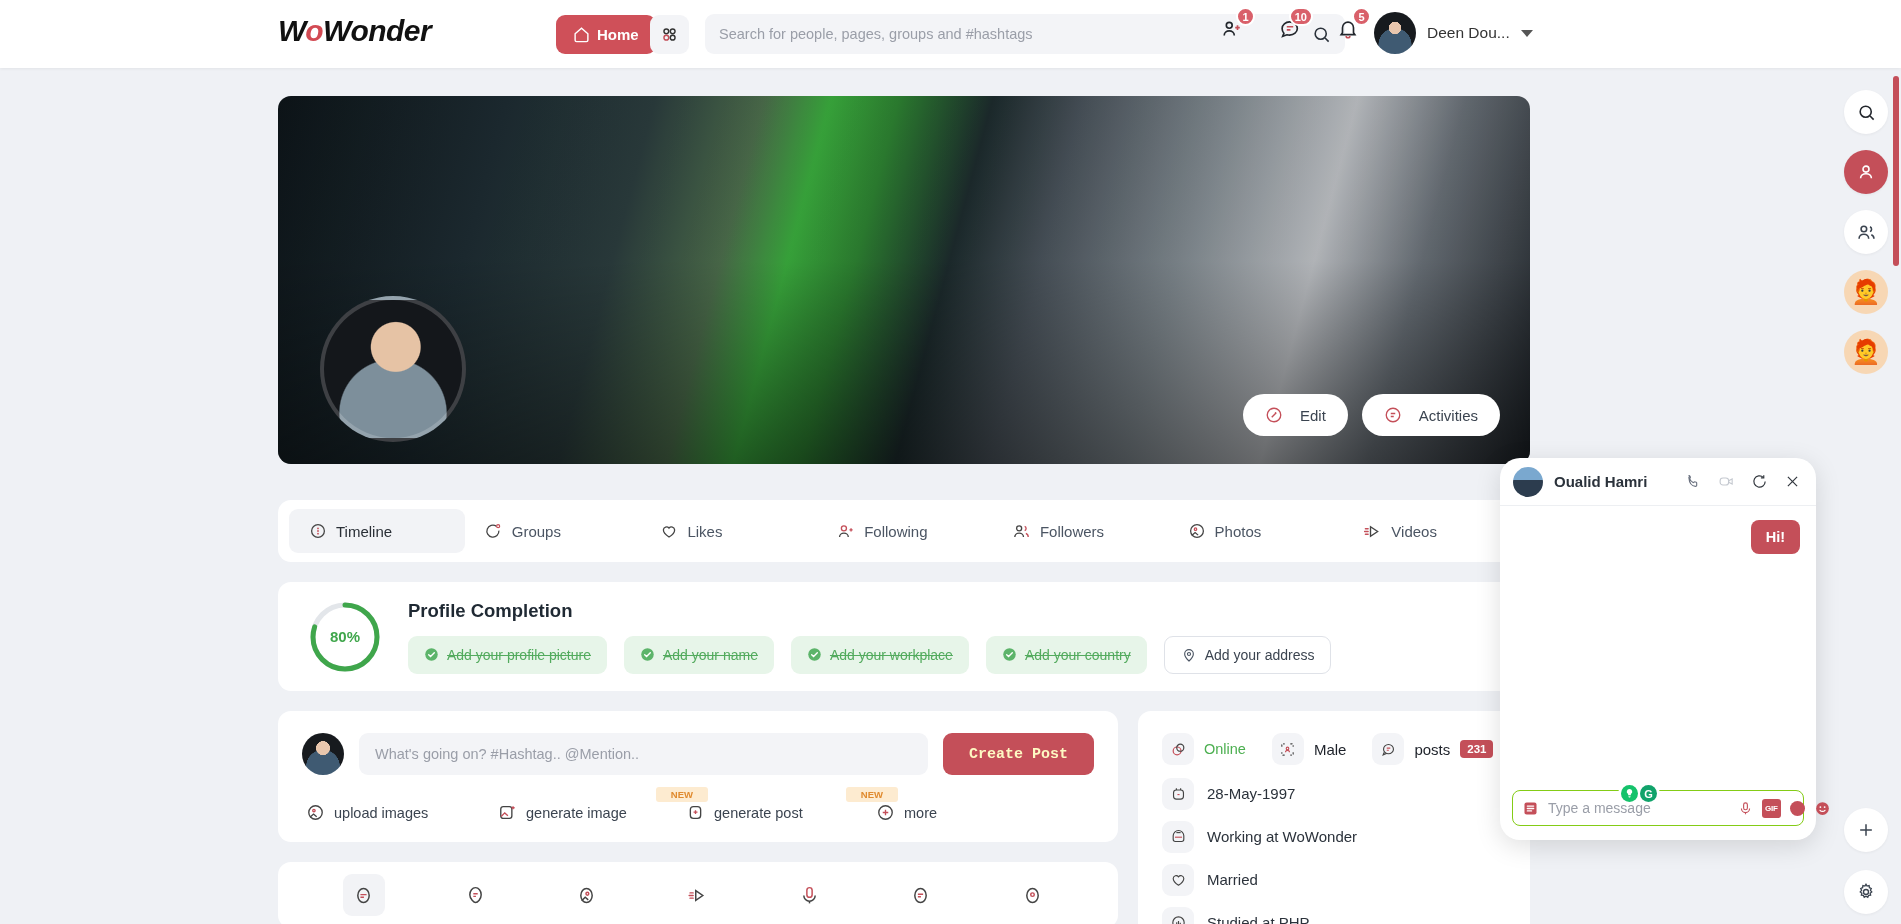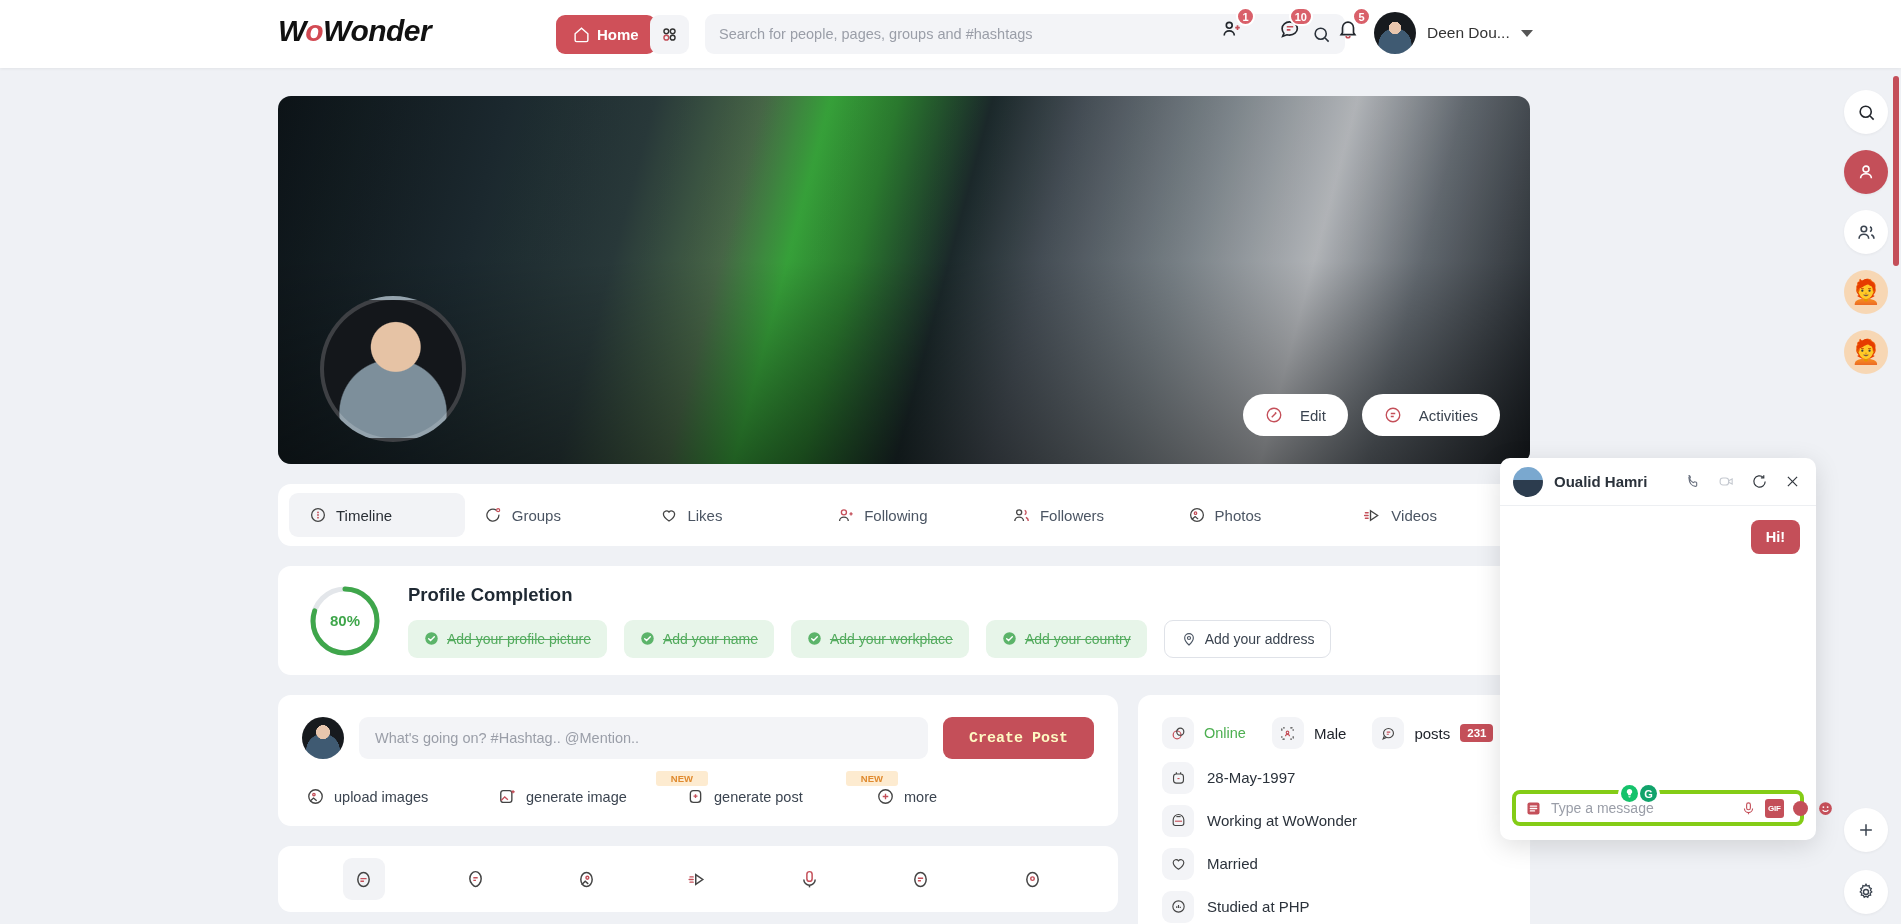--- a/index.html
+++ b/index.html
@@ -119,21 +119,21 @@
   .cv-btn {
     height: 42px; padding: 0 22px; background: #fff;
     border: none; border-radius: 21px; cursor: pointer;
     display: flex; align-items: center; gap: 17px;
     font-size: 15px; color: #3b4450; font-weight: 500;
     font-family: "Liberation Sans", sans-serif;
   }
 
   .card { background: #fff; border-radius: 13px; width: 1252px; }
 
-  .tabs { margin-top: 20px; height: 62px; display: flex; align-items: center; padding: 0 11px; }
+  .tabs { margin-top: 36px; height: 62px; display: flex; align-items: center; padding: 0 11px; }
   .tab {
     display: flex; align-items: center; gap: 9px;
     height: 44px; padding: 0 20px; border-radius: 9px;
     font-size: 15px; color: #4b5563; cursor: pointer;
     flex: 1; justify-content: flex-start;
   }
   .tab.active { background: #f2f3f6; color: #2a2f36; font-weight: 500; }
 
   .completion { margin-top: 20px; height: 109px; display: flex; align-items: center; padding: 0 30px; }
   .ring { position: relative; width: 74px; height: 74px; flex-shrink: 0; }
@@ -218,34 +218,34 @@
   }
   .scrollbar {
     position: absolute; right: 2px; top: 8px; width: 6px; height: 190px;
     background: #c44f59; border-radius: 3px;
   }
 
   
   .chat {
     position: absolute; right: 85px; top: 458px;
     width: 316px; height: 382px; background: #fff;
-    border-radius: 10px; box-shadow: 0 6px 26px rgba(0,0,0,.13);
+    border-radius: 20px; box-shadow: 0 6px 26px rgba(0,0,0,.13);
     z-index: 60; display: flex; flex-direction: column;
   }
   .chat-head { height: 48px; display: flex; align-items: center; padding: 0 13px; gap: 11px; border-bottom: 1px solid #edeff2; }
   .av-chat { width: 30px; height: 30px;
     background: linear-gradient(to bottom, #7aa8cf 0 42%, #2c3c4e 43% 100%);
   }
   .chat-name { flex: 1; font-size: 15px; font-weight: 600; color: #2b323b; }
   .chat-hic { width: 22px; display: flex; align-items: center; justify-content: center; cursor: pointer; }
   .chat-body { flex: 1; padding: 14px 16px; display: flex; flex-direction: column; align-items: flex-end; }
   .bubble { background: #c44f59; color: #fff; font-size: 14.5px; font-weight: 600; padding: 9px 15px; border-radius: 8px; }
   .chat-foot { padding: 10px 12px 14px; position: relative; }
   .chat-inp-wrap {
-    height: 36px; border: 4px solid #84cc16; border-radius: 8px;
+    height: 36px; border: 1px solid #84cc16; border-radius: 8px;
     display: flex; align-items: center; padding: 0 9px; gap: 9px;
   }
   .chat-inp { flex: 1; border: none; outline: none; font-size: 14px; color: #333;
     font-family: "Liberation Sans", sans-serif; background: transparent; }
   .chat-inp::placeholder { color: #9a9ea8; }
   .gram { position: absolute; left: 118px; top: 3px; display: flex; gap: 2px; align-items: center;
     background: #fff; border-radius: 12px; padding: 2px 3px; }
   .gcirc { width: 17px; height: 17px; border-radius: 50%; display:flex; align-items:center; justify-content:center; font-size: 11px; color: #fff; font-weight: 700; }
   .chat-fic { width: 19px; height: 19px; display: flex; align-items: center; justify-content: center; cursor: pointer; }
   .gifbtn { background: #c44f59; color: #fff; font-size: 8px; font-weight: 800; border-radius: 3px; padding: 3px 3px; letter-spacing:-.2px;}

